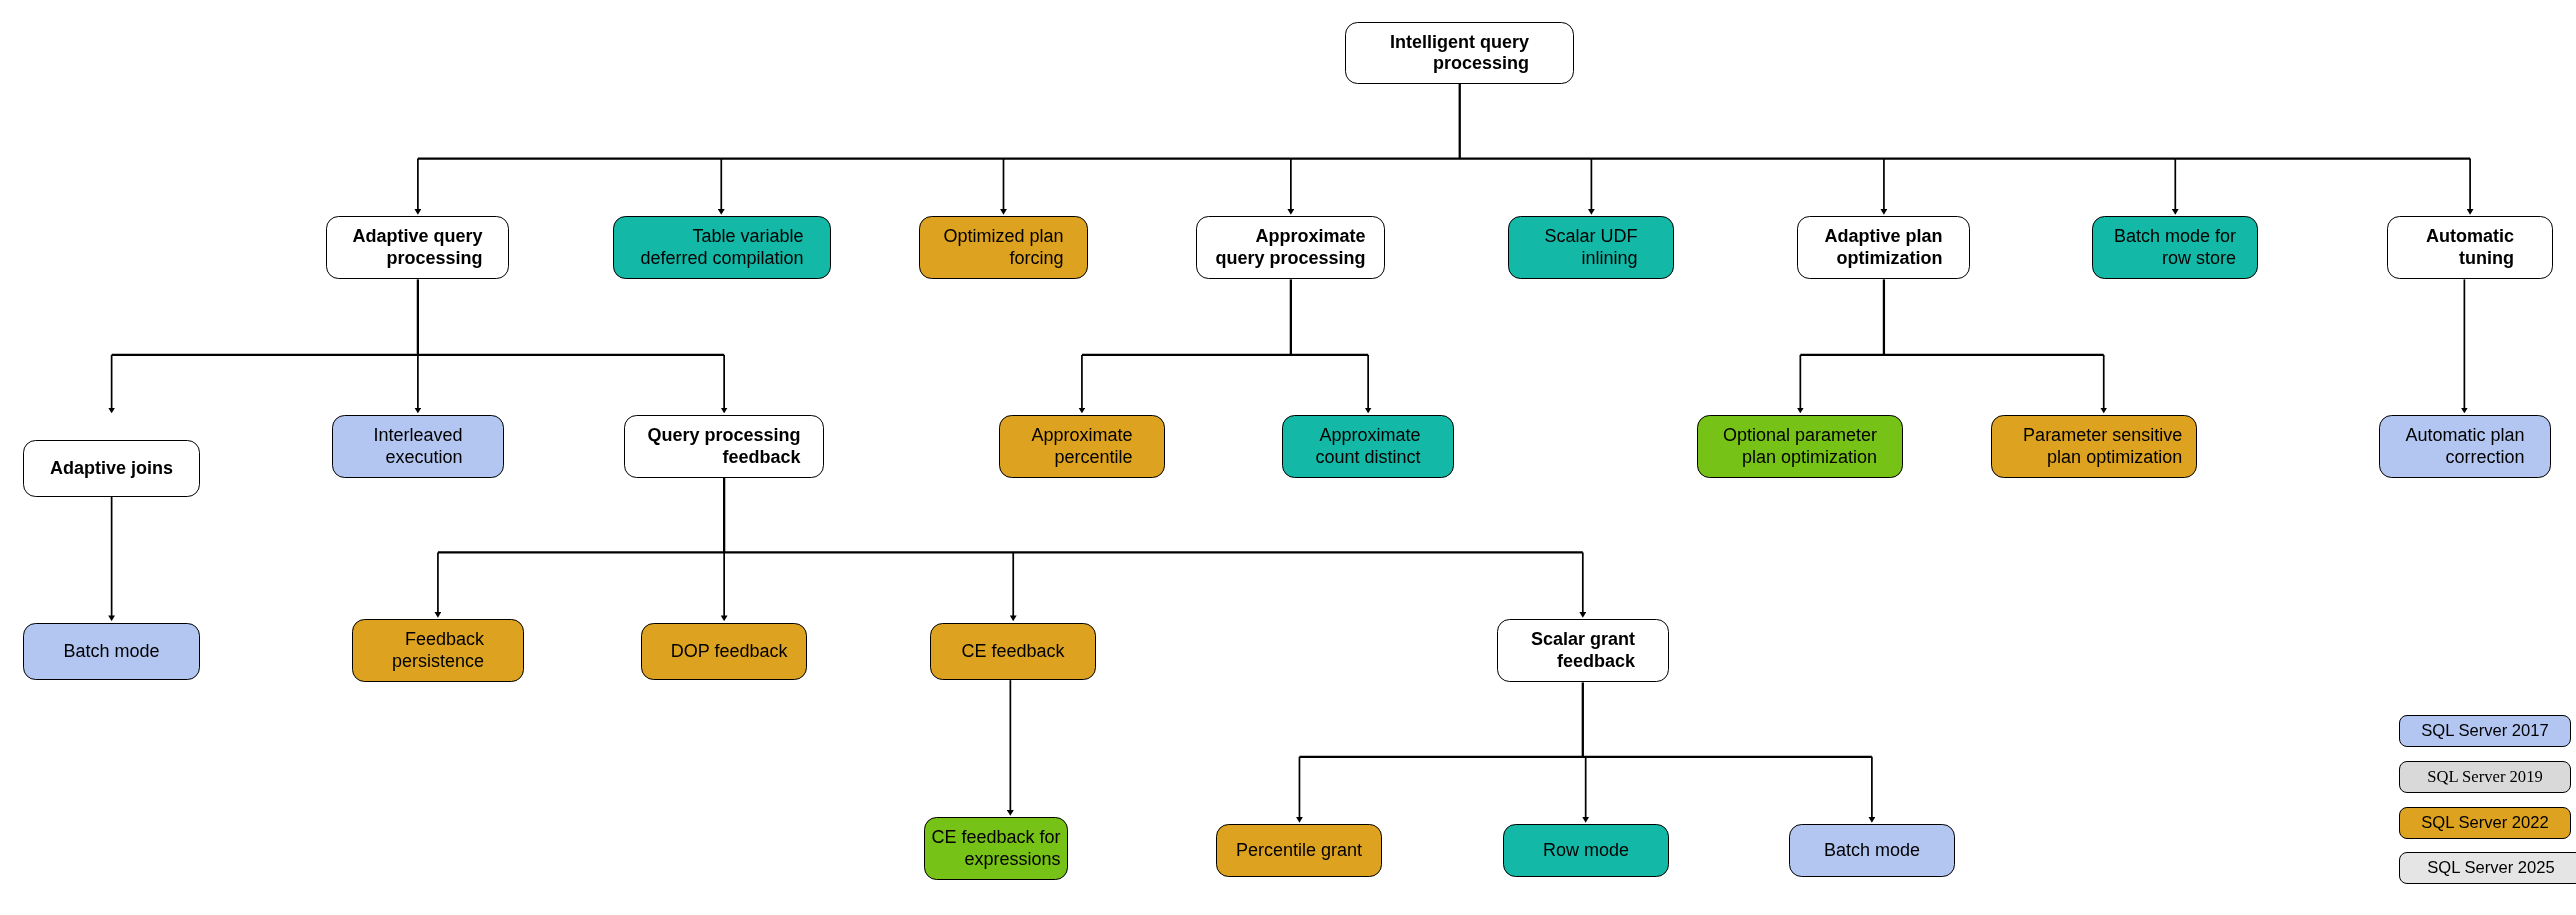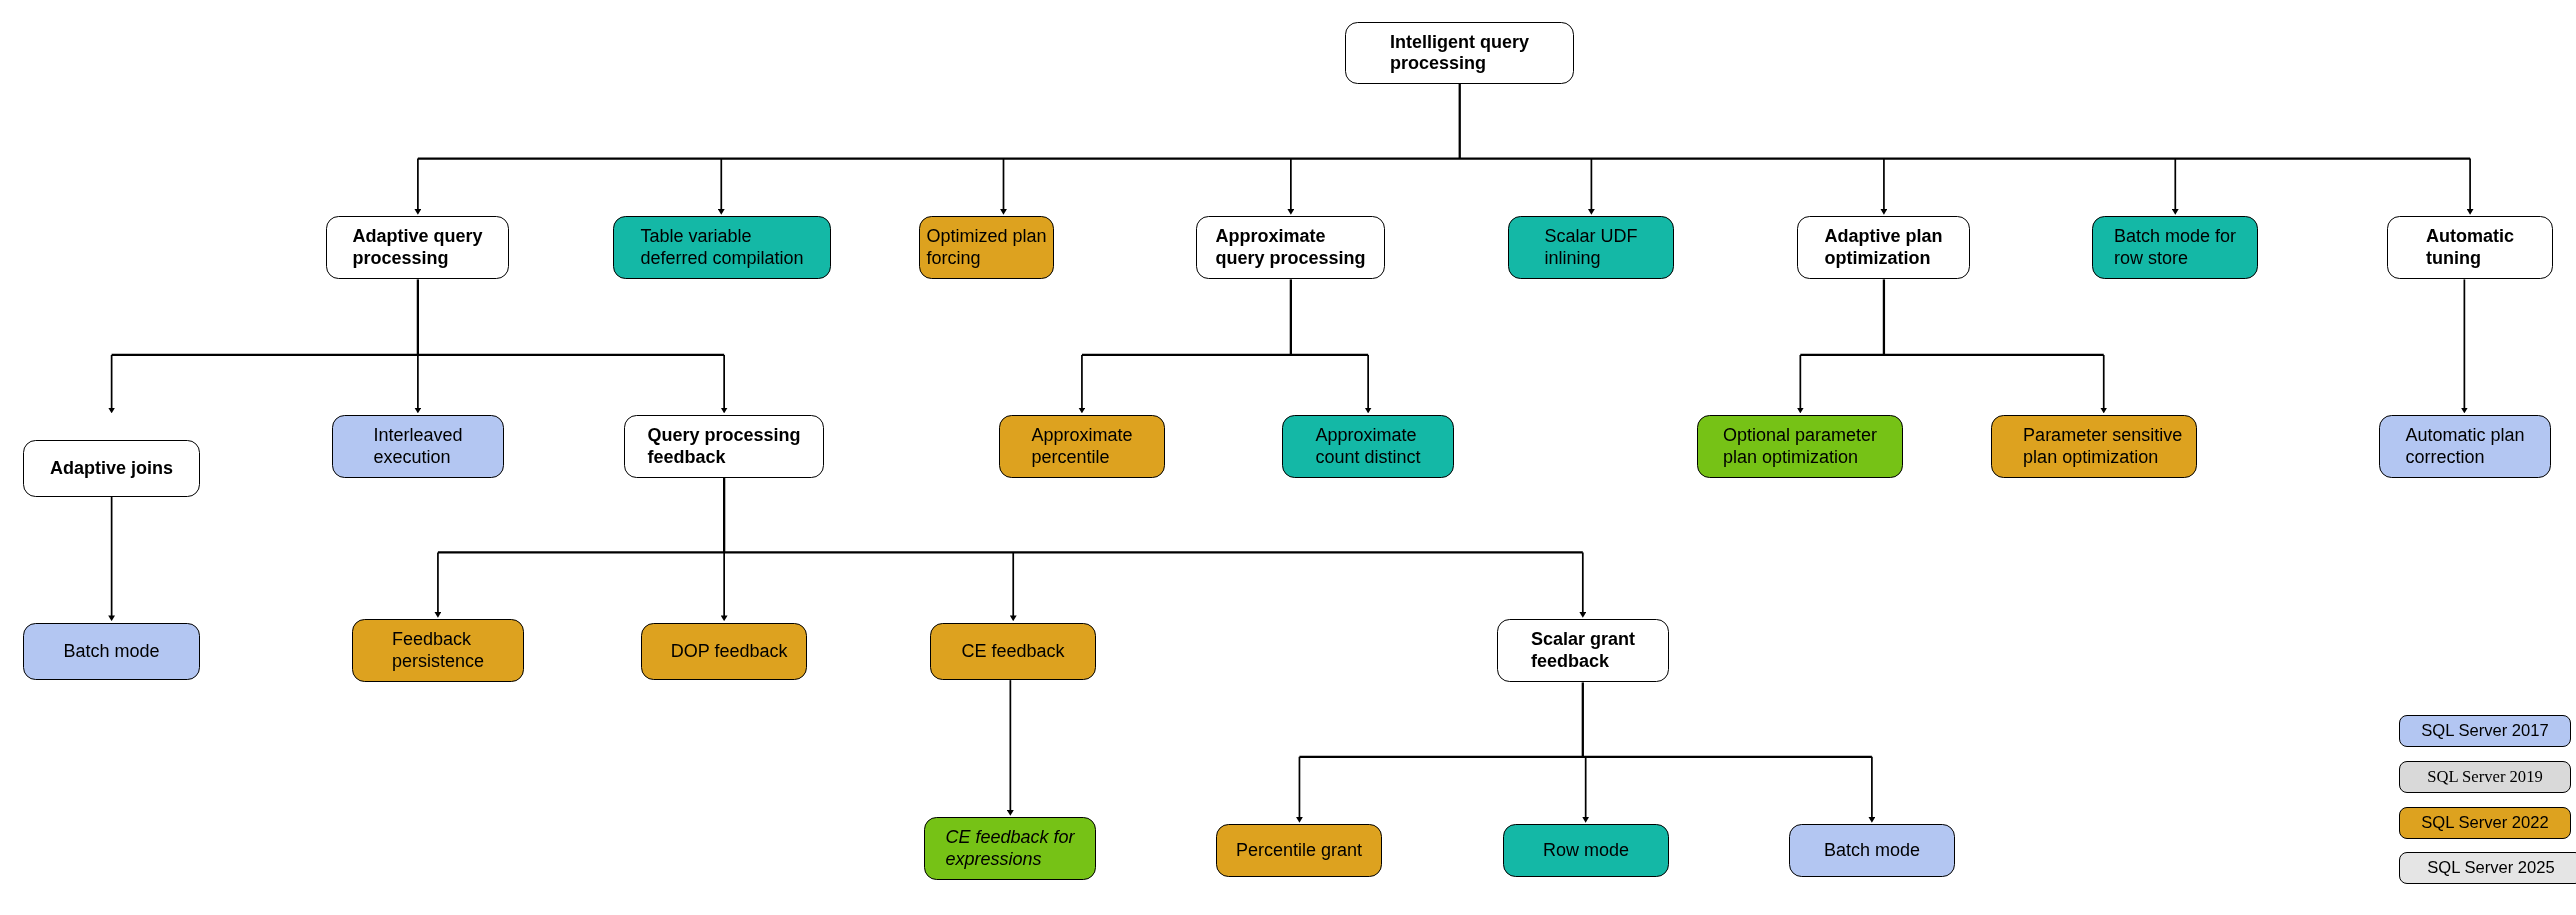--- a/index.html
+++ b/index.html
@@ -25,21 +25,21 @@
     pointer-events: none;
   }
   .node {
     position: absolute;
     box-sizing: border-box;
     border: 1.7px solid #000000;
     border-radius: 12.6px;
     display: flex;
     align-items: center;
     justify-content: center;
-    text-align: left;
+    text-align: right;
     color: #000000;
     line-height: 1.18;
     padding: 2.3px 5.7px;
     font-family: "Liberation Sans", sans-serif;
     font-size: 18px;
     background: #ffffff;
     z-index: 5;
     white-space: pre-line;
   }
   .node.bold { font-weight: bold; }
@@ -115,21 +115,21 @@
         <line x1="1765" y1="1188" x2="1765" y2="1416" stroke="#000000" stroke-width="3" marker-end="url(#arrow)"></line>
       </g>
   </svg>
   <div id="node-layer">
       <div class="node white bold" style="left: 1345px; top: 22px; width: 229px; height: 62px;">Intelligent query
 processing</div>
       <div class="node white bold" style="left: 326px; top: 216px; width: 183px; height: 63px;">Adaptive query
 processing</div>
       <div class="node gray" style="left: 613px; top: 216px; width: 218px; height: 63px;">Table variable
 deferred compilation</div>
-      <div class="node orange" style="left: 919px; top: 216px; width: 135px; height: 63px;">Optimized plan
+      <div class="node orange" style="left: 919px; top: 216px; width: 169px; height: 63px;">Optimized plan
 forcing</div>
       <div class="node white bold" style="left: 1196px; top: 216px; width: 189px; height: 63px;">Approximate
 query processing</div>
       <div class="node gray" style="left: 1508px; top: 216px; width: 166px; height: 63px;">Scalar UDF
 inlining</div>
       <div class="node white bold" style="left: 1797px; top: 216px; width: 173px; height: 63px;">Adaptive plan
 optimization</div>
       <div class="node gray" style="left: 2092px; top: 216px; width: 166px; height: 63px;">Batch mode for
 row store</div>
       <div class="node white bold" style="left: 2387px; top: 216px; width: 166px; height: 63px;">Automatic
@@ -149,21 +149,21 @@
 plan optimization</div>
       <div class="node blue" style="left: 2379px; top: 415px; width: 172px; height: 63px;">Automatic plan
 correction</div>
       <div class="node blue" style="left: 23px; top: 623px; width: 177px; height: 57px;">Batch mode</div>
       <div class="node orange" style="left: 352px; top: 619px; width: 172px; height: 63px;">Feedback
 persistence</div>
       <div class="node orange" style="left: 641px; top: 623px; width: 166px; height: 57px; padding-left: 16px;">DOP feedback</div>
       <div class="node orange" style="left: 930px; top: 623px; width: 166px; height: 57px;">CE feedback</div>
       <div class="node white bold" style="left: 1497px; top: 619px; width: 172px; height: 63px;">Scalar grant
 feedback</div>
-      <div class="node green" style="left: 924px; top: 817px; width: 172px; height: 63px; font-style: italic;">CE feedback for
+      <div class="node green" style="left: 924px; top: 817px; width: 144px; height: 63px;">CE feedback for
 expressions</div>
       <div class="node orange" style="left: 1216px; top: 824px; width: 166px; height: 53px;">Percentile grant</div>
       <div class="node gray" style="left: 1503px; top: 824px; width: 166px; height: 53px;">Row mode</div>
       <div class="node blue" style="left: 1789px; top: 824px; width: 166px; height: 53px;">Batch mode</div>
     </div>
   <div id="legend-layer">
       <div class="legend-item blue" style="left: 2374px; top: 715px; width: 172px; height: 32px; background: rgb(179, 198, 242);">SQL Server 2017</div>
       <div class="legend-item gray" style="left: 2374px; top: 761px; width: 172px; height: 32px; background: rgb(217, 217, 217); font-family: Liberation Serif, serif;">SQL Server 2019</div>
       <div class="legend-item orange" style="left: 2374px; top: 807px; width: 172px; height: 32px; background: rgb(221, 162, 31);">SQL Server 2022</div>
       <div class="legend-item green" style="left: 2374px; top: 852px; width: 184px; height: 32px; background: #e5e5e5;">SQL Server 2025</div>

